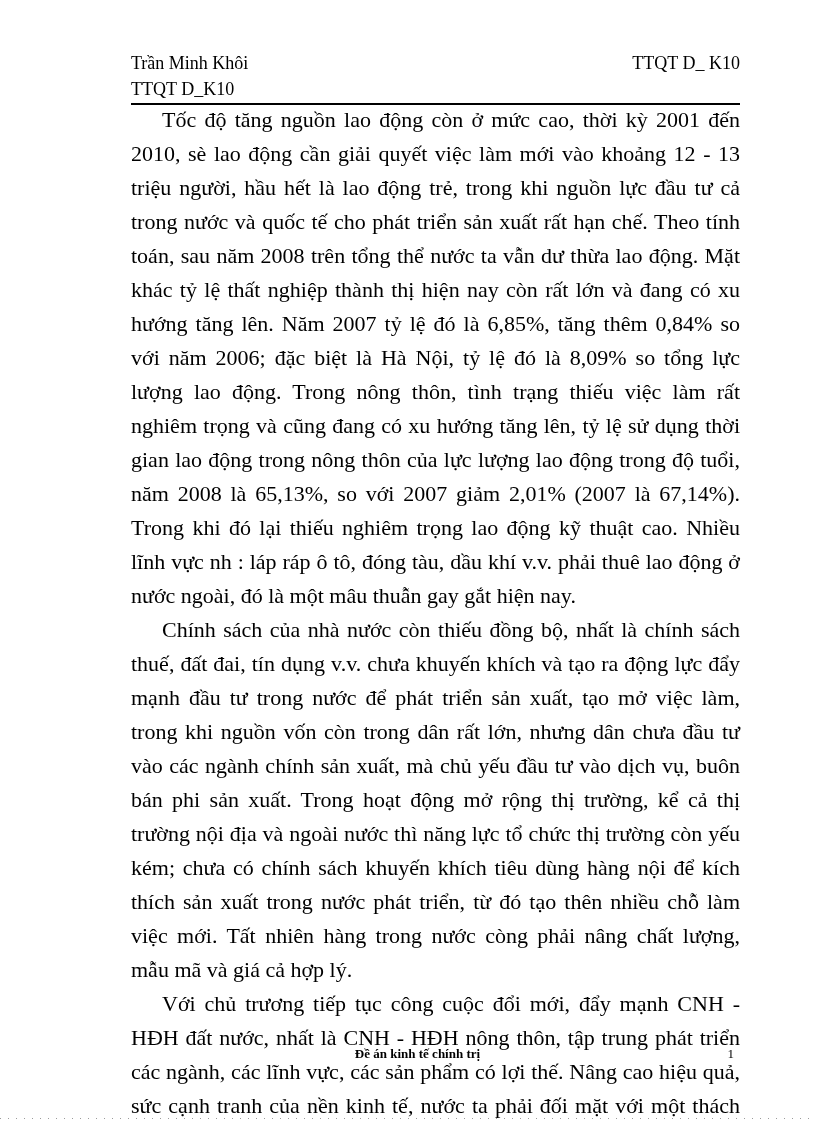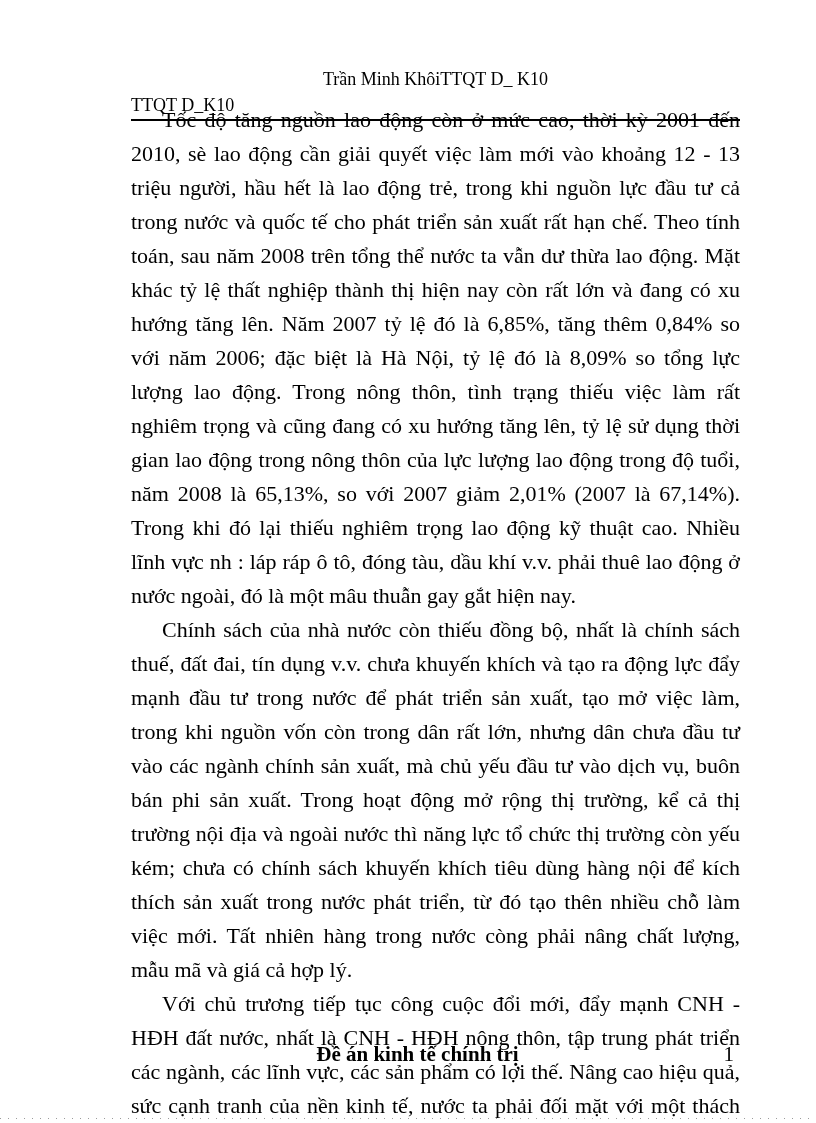--- a/index.html
+++ b/index.html
@@ -21,22 +21,21 @@
   .header {
     position: absolute;
     top: 50px;
     left: 131px;
     width: 609px;
     font-size: 18px;
     line-height: 26px;
   }
   .header-row1 {
     display: flex;
-    justify-content: center;
-    margin-top: 16px;
+    justify-content: space-between;
   }
   .header-row2 {
     text-align: left;
     padding-right: 95px;
   }
   .header-rule {
     margin-top: 1px;
     border-bottom: 2px solid #000000;
     height: 0;
   }
@@ -52,21 +51,21 @@
   .body-text p {
     margin: 0;
     padding: 0;
     text-indent: 31px;
   }
   .footer {
     position: absolute;
     top: 1042px;
     left: 131px;
     width: 609px;
-    font-size: 21px;
+    font-size: 13px;
     line-height: 24px;
   }
   .footer-title {
     text-align: center;
     font-weight: bold;
     transform: translateX(-18px);
   }
   .page-number {
     position: absolute;
     top: 0;

